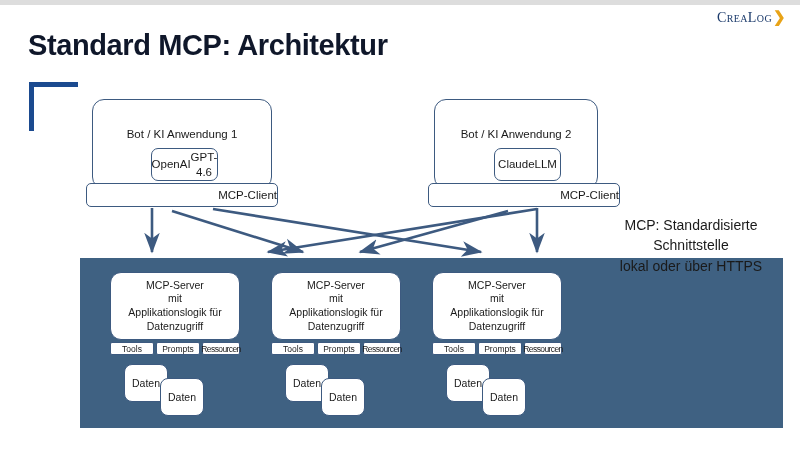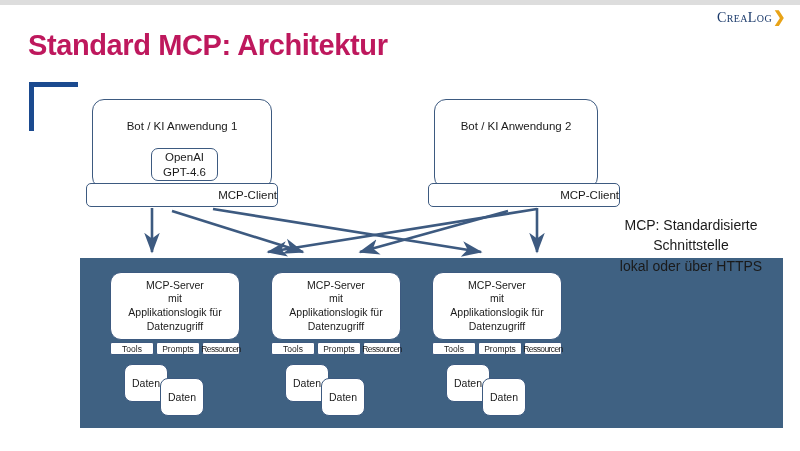--- a/index.html
+++ b/index.html
@@ -40,21 +40,21 @@
     font-family: "Liberation Sans", sans-serif;
     font-weight: bold;
     font-size: 15px;
     margin-left: 1px;
   }
   .slide-title {
     position: absolute;
     left: 28px; top: 29px;
     font-size: 29px;
     font-weight: bold;
-    color: #be185d;
+    color: #0f172a;
     letter-spacing: -0.4px;
     white-space: nowrap;
     text-align: center;
   }
   
   .corner-bracket {
     position: absolute;
     left: 29px; top: 82px;
     width: 44px; height: 44px;
     border-left: 5px solid #1b4a8f;
@@ -69,27 +69,27 @@
     display: flex;
     align-items: center;
     justify-content: center;
     text-align: center;
     color: #1a1a1a;
   }
   .app-box {
     border-radius: 12px;
     font-size: 11.5px;
     align-items: flex-start;
-    padding-top: 20px;
+    padding-top: 28px;
   }
   .llm-box {
     border-radius: 7px;
     font-size: 11.5px;
     line-height: 1.28;
-    flex-direction: column;
+    flex-direction: row;
   }
   .client-box {
     border-radius: 5px;
     font-size: 11.5px;
     z-index: 4;
     justify-content: flex-end;
   }
   
   .panel {
     position: absolute;
@@ -191,20 +191,24 @@
     <span>OpenAI</span>
     <span>GPT-4.6</span>
   </div>
   <div class="wbox client-box" style="left:86px; top:183px; width:192px; height:24px;">
     <span>MCP-Client</span>
   </div>
 
   <div class="wbox app-box" style="left:434px; top:99px; width:164px; height:90px;">
     <span>Bot / KI Anwendung 2</span>
   </div>
+  <div class="wbox llm-box" style="left:494px; top:148px; width:67px; height:33px;">
+    <span>Claude</span>
+    <span>LLM</span>
+  </div>
   <div class="wbox client-box" style="left:428px; top:183px; width:192px; height:24px;">
     <span>MCP-Client</span>
   </div>
 
   <div class="annotation">
     <div>MCP: Standardisierte</div>
     <div>Schnittstelle</div>
     <div>lokal oder über HTTPS</div>
   </div>
 

